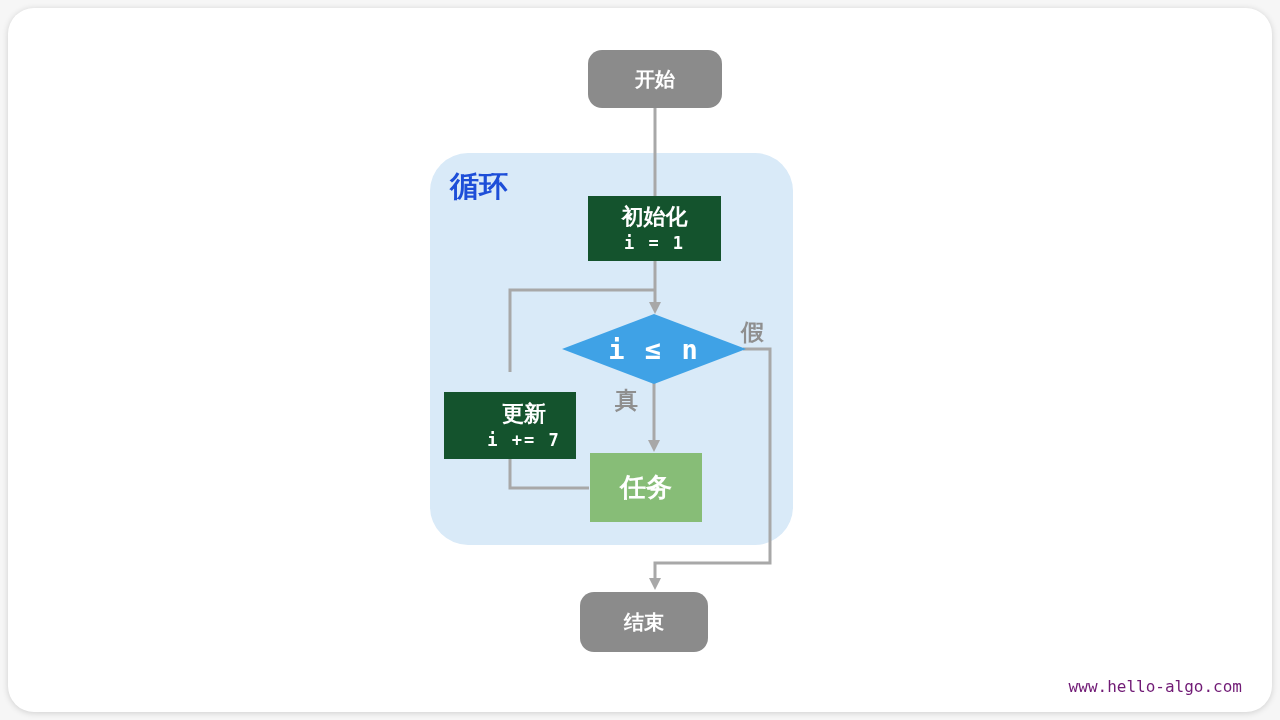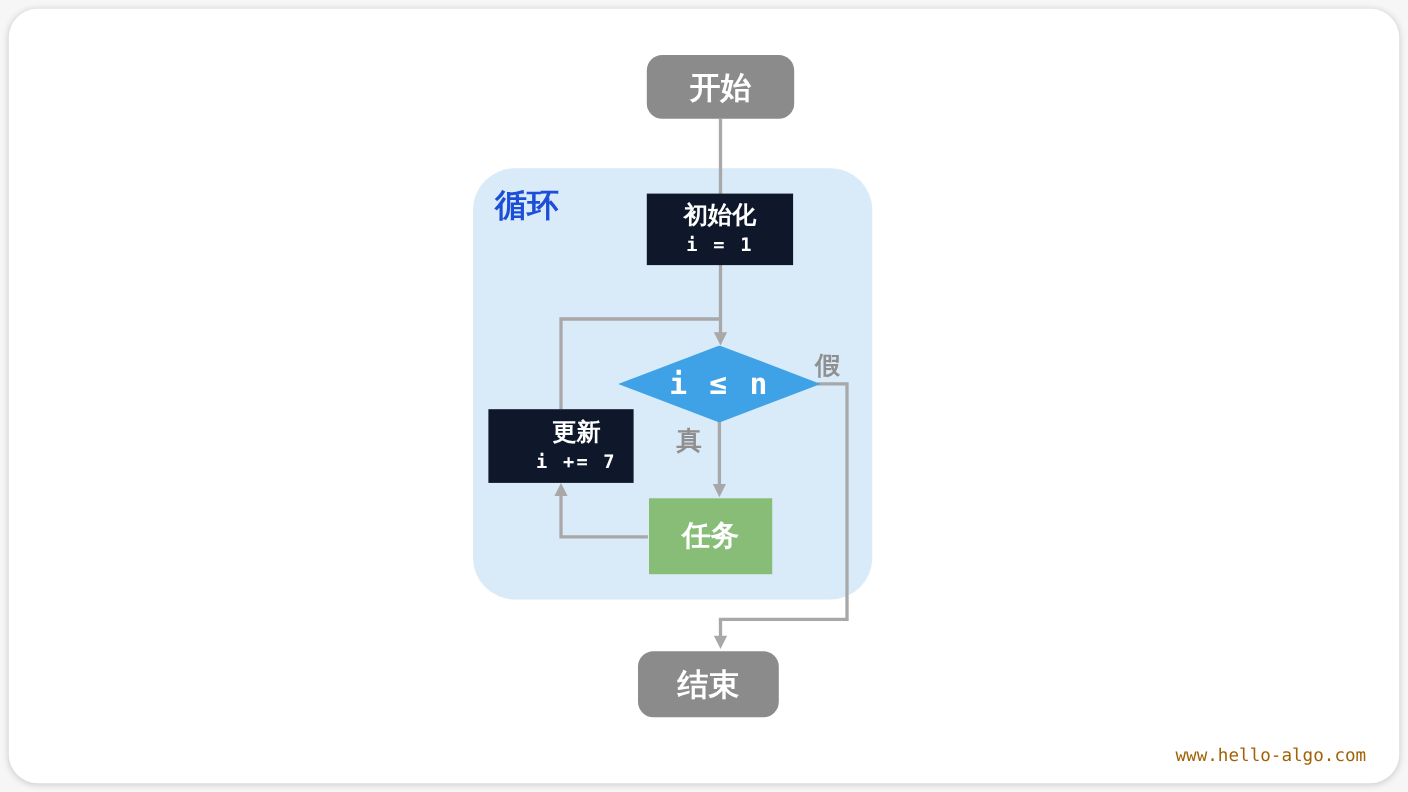--- a/index.html
+++ b/index.html
@@ -42,25 +42,26 @@
     align-items: center;
     justify-content: center;
     color: #ffffff;
     z-index: 3;
     box-sizing: border-box;
     line-height: 1.25;
   }
   .terminal {
     background: #8b8b8b;
     border-radius: 14px;
-    font-size: 28px;
+    font-size: 20px;
     font-weight: 600;
   }
   .process {
-    background: #0f172a;
+    background: #14532d;
+    margin-top: 20px;
   }
   .process .zh-line {
     font-size: 22px;
     font-weight: 600;
   }
   .code-line {
     font-family: "DejaVu Sans Mono", "Liberation Mono", monospace;
     font-size: 17px;
     font-weight: 700;
     letter-spacing: 2px;
@@ -104,21 +105,21 @@
     color: #8f8f8f;
     font-size: 23px;
     font-weight: 700;
     z-index: 3;
   }
   .edge-label.true  { left: 615px; top: 385px; }
   .edge-label.false { left: 741px; top: 317px; }
   .watermark {
     position: absolute;
     right: 38px; top: 677px;
-    color: #a16207;
+    color: #701a75;
     font-family: "DejaVu Sans Mono", "Liberation Mono", monospace;
     font-size: 16px;
     z-index: 3;
   }
 </style>
 </head>
 <body>
 
 <div class="stage">
   <div class="card"></div>

